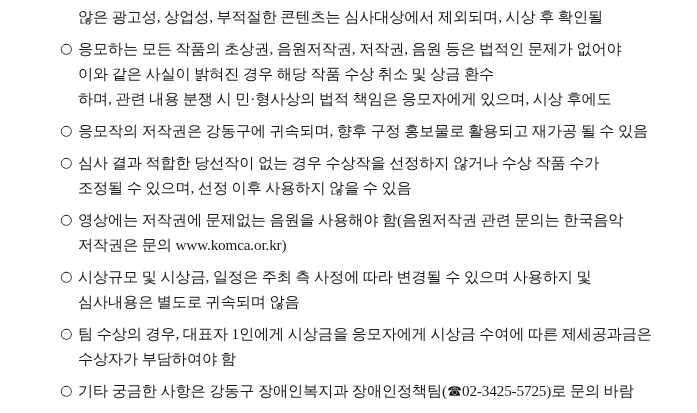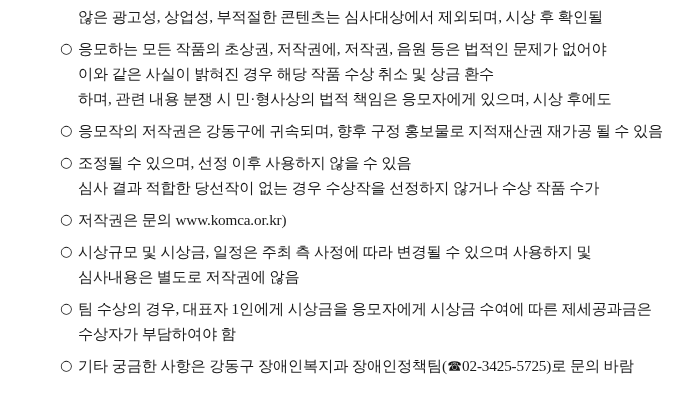--- a/index.html
+++ b/index.html
@@ -56,53 +56,54 @@
 
   <div class="para cont">
     <div class="text">
       <span class="ln">않은 광고성, 상업성, 부적절한 콘텐츠는 심사대상에서 제외되며, 시상 후 확인될</span>
     </div>
   </div>
 
   <div class="para">
     <div class="bullet">○</div>
     <div class="text">
-      <span class="ln">응모하는 모든 작품의 초상권, 저작권에, 저작권, 음원 등은 법적인 문제가 없어야</span>
+      <span class="ln">응모하는 모든 작품의 초상권, 음원저작권, 저작권, 음원 등은 법적인 문제가 없어야</span>
       <span class="ln">이와 같은 사실이 밝혀진 경우 해당 작품 수상 취소 및 상금 환수</span>
       <span class="ln">하며, 관련 내용 분쟁 시 민·형사상의 법적 책임은 응모자에게 있으며, 시상 후에도</span>
     </div>
   </div>
 
   <div class="para">
     <div class="bullet">○</div>
     <div class="text">
-      <span class="ln">응모작의 저작권은 강동구에 귀속되며, 향후 구정 홍보물로 지적재산권 재가공 될 수 있음</span>
+      <span class="ln">응모작의 저작권은 강동구에 귀속되며, 향후 구정 홍보물로 활용되고 재가공 될 수 있음</span>
     </div>
   </div>
 
   <div class="para">
     <div class="bullet">○</div>
     <div class="text">
+      <span class="ln">심사 결과 적합한 당선작이 없는 경우 수상작을 선정하지 않거나 수상 작품 수가</span>
       <span class="ln">조정될 수 있으며, 선정 이후 사용하지 않을 수 있음</span>
-      <span class="ln">심사 결과 적합한 당선작이 없는 경우 수상작을 선정하지 않거나 수상 작품 수가</span>
     </div>
   </div>
 
   <div class="para">
     <div class="bullet">○</div>
     <div class="text">
+      <span class="ln">영상에는 저작권에 문제없는 음원을 사용해야 함(음원저작권 관련 문의는 한국음악</span>
       <span class="ln">저작권은 문의 www.komca.or.kr)</span>
     </div>
   </div>
 
   <div class="para">
     <div class="bullet">○</div>
     <div class="text">
       <span class="ln">시상규모 및 시상금, 일정은 주최 측 사정에 따라 변경될 수 있으며 사용하지 및</span>
-      <span class="ln">심사내용은 별도로 저작권에 않음</span>
+      <span class="ln">심사내용은 별도로 귀속되며 않음</span>
     </div>
   </div>
 
   <div class="para">
     <div class="bullet">○</div>
     <div class="text">
       <span class="ln">팀 수상의 경우, 대표자 1인에게 시상금을 응모자에게 시상금 수여에 따른 제세공과금은</span>
       <span class="ln">수상자가 부담하여야 함</span>
     </div>
   </div>

